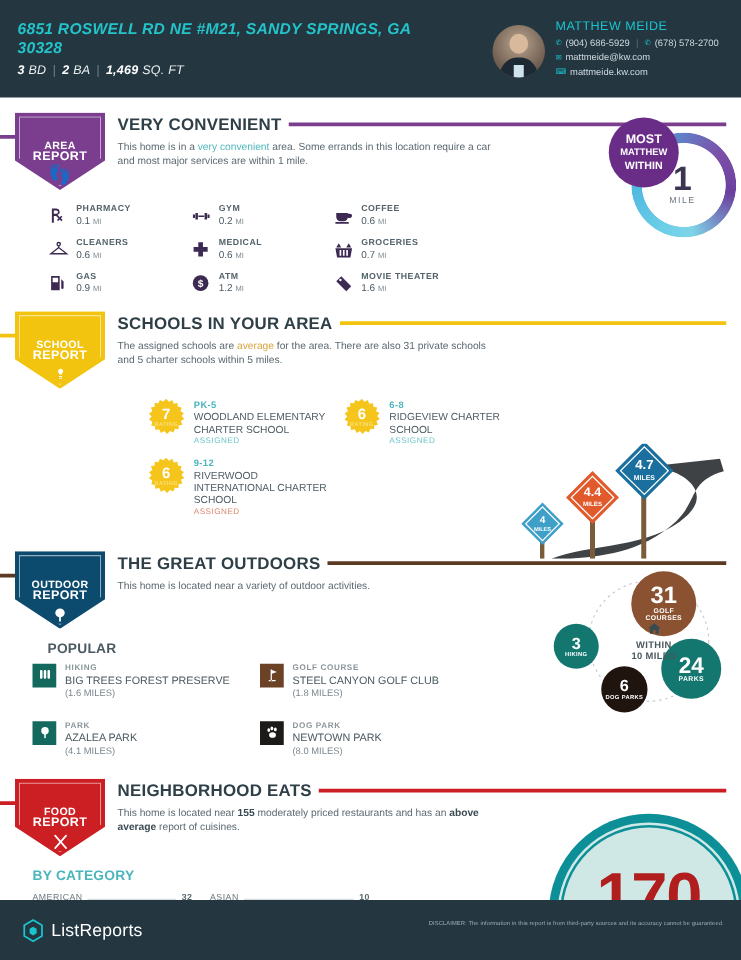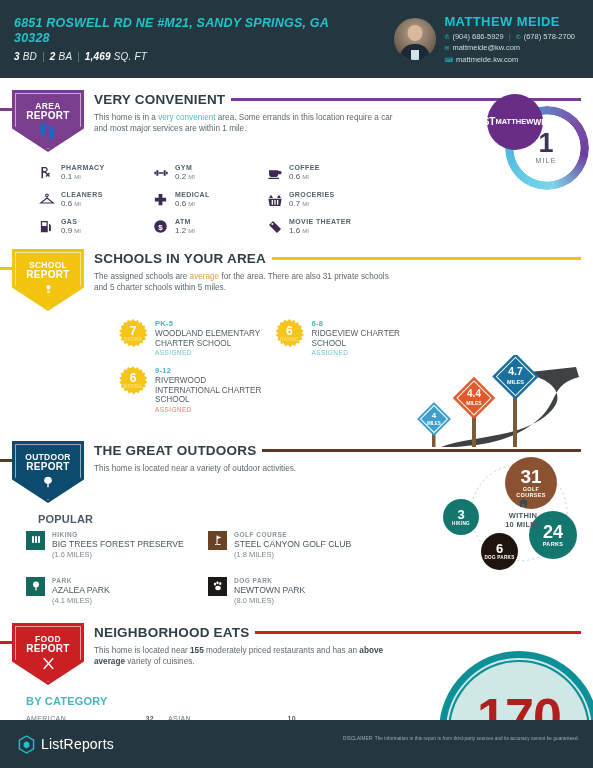--- a/index.html
+++ b/index.html
@@ -39,38 +39,38 @@
   }
   .avatar .body {
     position: absolute; left: 50%; bottom: -4px; transform: translateX(-50%);
     width: 30px; height: 20px; border-radius: 14px 14px 0 0; background: #1d2a33;
   }
   .avatar .shirt {
     position: absolute; left: 50%; bottom: -4px; transform: translateX(-50%);
     width: 8px; height: 14px; background: #cfe3ef;
   }
   .agent { color: #fff; }
-  .agent-name { color: #19c4cf; font-size: 13px; font-weight: bold; letter-spacing: .4px; }
+  .agent-name { color: #19c4cf; font-size: 10px; font-weight: normal; letter-spacing: .4px; }
   .agent-line { font-size: 7.5px; color: #cfdbe1; margin-top: 2.5px; display:flex; align-items:center; gap:3px;}
   .agent-line .ic { color: #19c4cf; font-size: 6px; }
   .agent-line .pipe { color:#5d717c; margin:0 2px;}
 
   
   .section { position: relative; padding: 0 12px; }
   .sec-head { display: flex; align-items: flex-start; position: relative; }
 
   .shield {
     width: 72px; height: 62px; flex: none; position: relative;
     margin-top: 4px; z-index: 3;
   }
   .shield .plate {
     width: 72px; height: 62px;
     clip-path: polygon(0 0, 100% 0, 100% 62%, 50% 100%, 0 62%);
     display: flex; flex-direction: column; align-items: center;
-    padding-top: 11px;
+    padding-top: 21px;
   }
   .shield .plate-inner {
     position:absolute; inset:3px 3px 3px 3px;
     clip-path: polygon(0 0, 100% 0, 100% 60%, 50% 100%, 0 60%);
     border: 1px solid rgba(255,255,255,.55);
   }
   .shield .lbl1, .shield .lbl2 {
     color: #fff; font-size: 8.5px; font-weight: bold; letter-spacing: .3px; line-height: 10px;
     position: relative; z-index: 2;
   }
@@ -108,21 +108,21 @@
     position: absolute; right: 2px; top: 12px; width: 84px; height: 84px; border-radius: 50%;
     background: conic-gradient(from 200deg, #6fd0e8 0deg, #4fb8e0 70deg, #5a8fd0 140deg, #7c4fa8 210deg, #6b3f9e 260deg, #7fd4e8 330deg, #6fd0e8 360deg);
     -webkit-mask: radial-gradient(circle, transparent 56%, #000 57%);
             mask: radial-gradient(circle, transparent 56%, #000 57%);
   }
   .donut-center { position:absolute; right: 21px; top: 36px; width: 48px; text-align:center; }
   .donut-center .num { font-size: 27px; font-weight: bold; color: #3d3352; line-height: 26px; }
   .donut-center .unit { font-size: 7px; color: #6a7680; letter-spacing: 1.2px; margin-top: 1px;}
   .donut-badge {
     position: absolute; left: 0; top: 0; width: 56px; height: 56px; border-radius: 50%;
-    background: #6a2d87; color: #fff; display:flex; flex-direction:row;
+    background: #6a2d87; color: #fff; display:flex; flex-direction:column;
     align-items:center; justify-content:center; text-align:center; line-height: 10px;
   }
   .donut-badge .b1 { font-size: 10px; font-weight:bold; }
   .donut-badge .b2 { font-size: 7.5px; font-weight:bold; }
   .donut-badge .b3 { font-size: 8.5px; font-weight:bold; }
 
   
   #school-section { margin-top: 10px; }
   .schools { margin-top: 8px; margin-left: 14px; position: relative; }
   .school-col { display: inline-block; vertical-align: top; }
@@ -629,21 +629,21 @@
           </div>
         </div>
       </div>
 
       <div class="sec-body">
         <div class="title-row">
           <div class="sec-title">NEIGHBORHOOD EATS</div>
           <div class="title-rule" style="background:#cc1f24"></div>
         </div>
         <div class="sec-desc">
-          <span>This home is located near </span><b>155</b><span> moderately priced restaurants and has an </span><b>above average</b><span> variety of cuisines.</span>
+          <span>This home is located near </span><b>155</b><span> moderately priced restaurants and has an </span><b>above average</b><span> report of cuisines.</span>
         </div>
       </div>
     </div>
 
     <div class="by-cat">BY CATEGORY</div>
 
     <div class="cat-grid">
       <div class="cat-row">
         <span class="cn">AMERICAN</span>
         <span class="dots"></span>

